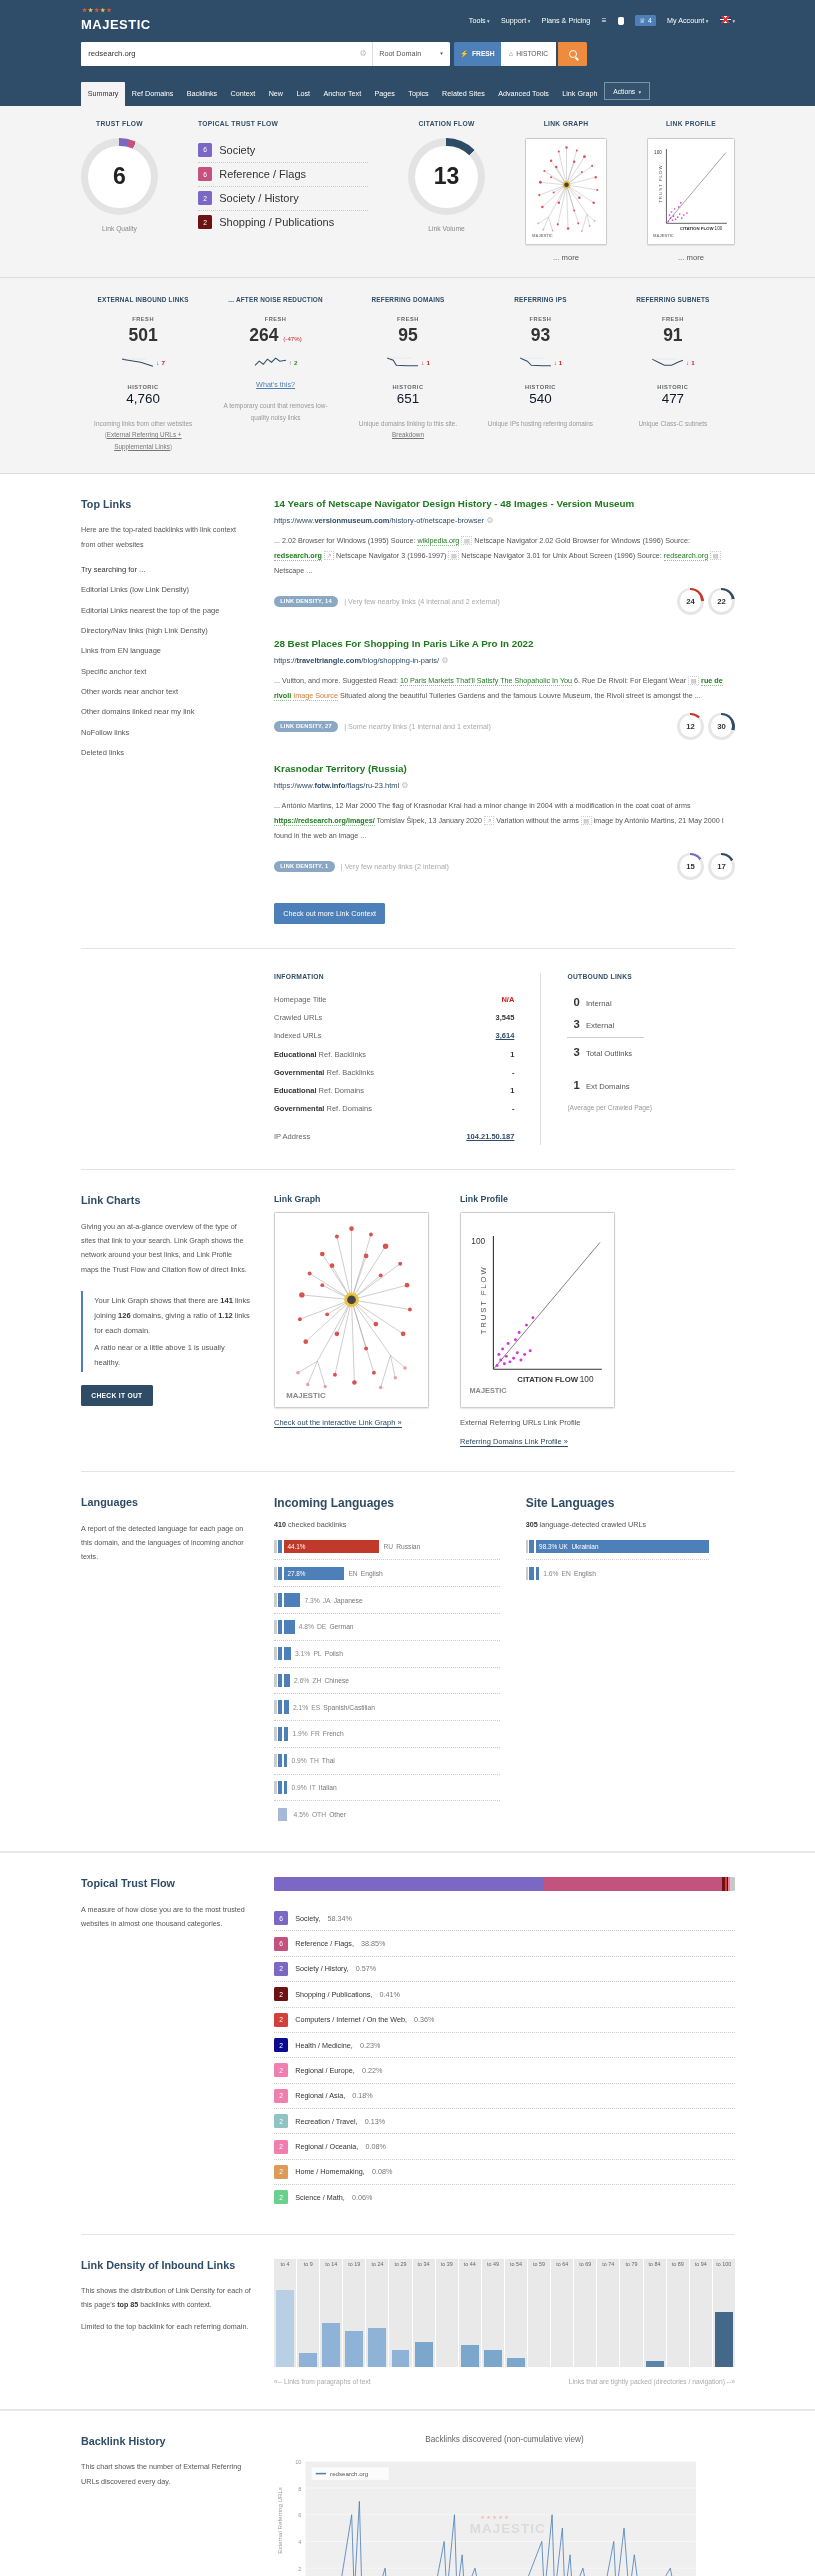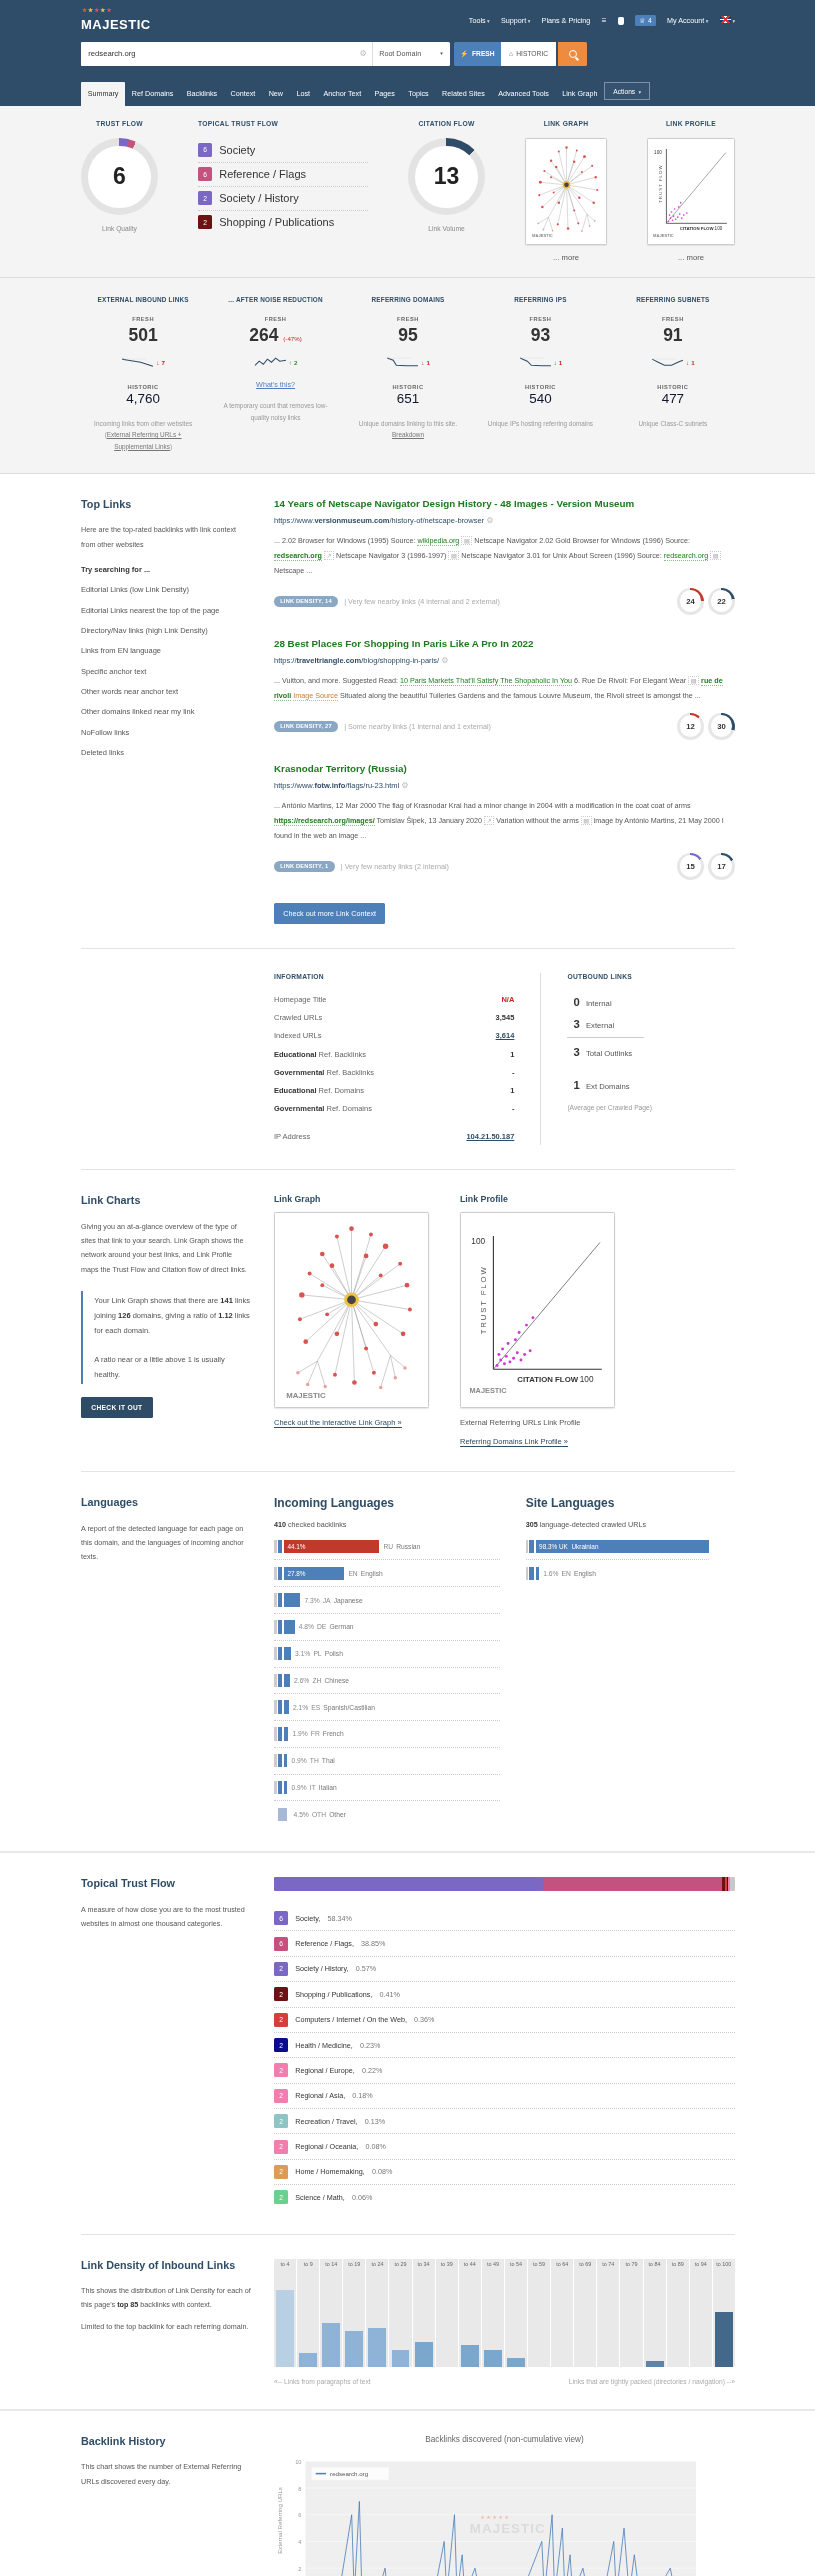--- a/index.html
+++ b/index.html
@@ -76,21 +76,21 @@
   .mdesc .u{text-decoration:underline;color:#777;cursor:pointer}
   
   .sec{display:flex;padding:24px 0;border-top:0.5px solid #e4e4e4}
   .sec-l{width:193px;padding-right:23px;flex:none}
   .sec-r{flex:1;min-width:0}
   h2.sect{color:#2e4c66;font-size:10.8px;margin-bottom:13.4px}
   .para{color:#555;font-size:7.2px;line-height:2;margin-bottom:7.2px}
   .muted{color:#999}
   
   .filters li{list-style:none;color:#555;padding:5.7px 0;font-size:7.5px;cursor:pointer}
-  .filters .hd{font-weight:bold;color:#333;cursor:default}
+  .filters .hd{font-weight:normal;color:#333;cursor:default}
   .result{margin-bottom:23px}
   .rtitle{color:#1e7a1e;font-size:9.8px;font-weight:bold;margin-bottom:6.2px;cursor:pointer}
   .rurl{color:#2e4c66;font-size:7.5px;margin-bottom:8.2px}
   .rurl b{font-weight:bold}
   .rsnip{color:#555;font-size:7.2px;line-height:2.1;margin-bottom:9.3px}
   .glink{color:#1e7a1e;border-bottom:0.5px dotted #8cbf8c;cursor:pointer}
   .gblink{color:#1e7a1e;font-weight:bold;border-bottom:0.5px dotted #8cbf8c;cursor:pointer}
   .olink{color:#cc7a33;border-bottom:0.5px dotted #e0b080;cursor:pointer}
   .imgicn{color:#aaa;border:0.5px dotted #ccc;padding:0 1.5px;font-size:6.2px}
   .rfoot{display:flex;align-items:center}
@@ -597,21 +597,21 @@
       </div>
     </div>
   </div>
 
   <div class="sec">
     <div class="sec-l">
       <h2 class="sect">Link Charts</h2>
       <p class="para">Giving you an at-a-glance overview of the type of sites that link to your search. Link Graph shows the network around your best links, and Link Profile maps the Trust Flow and Citation flow of direct links.</p>
       <div class="callout">
         <span>Your Link Graph shows that there are </span><b>141</b><span> links joining </span><b>126</b><span> domains, giving a ratio of </span><b>1.12</b><span> links for each domain.</span>
-        <p style="margin-top:14px">A ratio near or a little above 1 is usually healthy.</p>
+        <p style="margin-top:2px">A ratio near or a little above 1 is usually healthy.</p>
       </div>
       <div class="cta-dark">CHECK IT OUT</div>
     </div>
     <div class="sec-r" style="display:flex">
       <div class="chart-col">
         <h3>Link Graph</h3>
         <div class="chart-card">
           <svg width="147" height="185" viewBox="0 0 150 190" style="font-size:14px">
             <g stroke="#999" stroke-width="0.5">
               <line x1="75" y1="85" x2="75" y2="12"></line>

